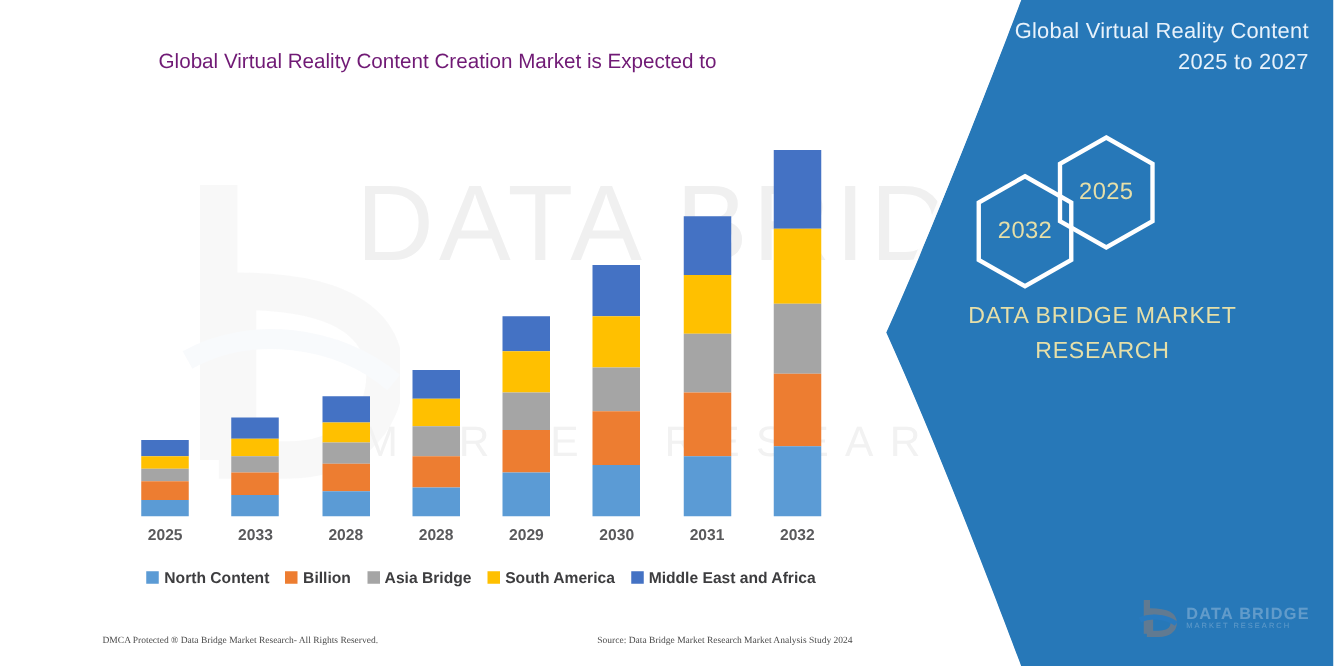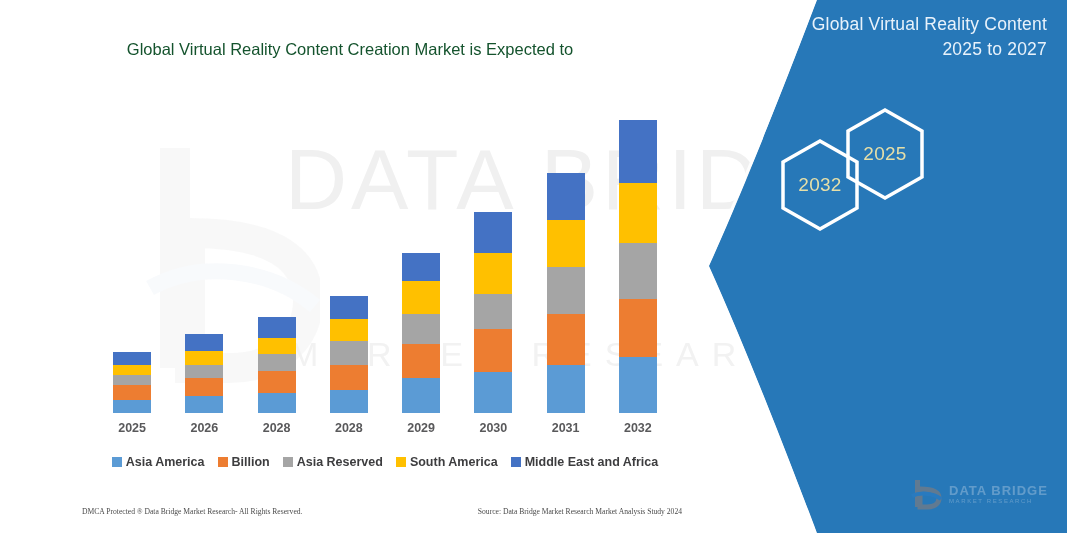--- a/index.html
+++ b/index.html
@@ -97,21 +97,21 @@
   .rp-logo .wm2 {
     color: #dfe7f0; font-size: 6px; letter-spacing: 1.6px;
   }
 
   
   .chart-title {
     position: absolute;
     top: 36px; left: 60px;
     width: 580px;
     text-align: center;
-    color: #14532d;
+    color: #701a75;
     font-size: 16.5px;
     line-height: 26px;
   }
   .chart-title span { display: block; }
 
   
   .watermark {
     position: absolute;
     top: 130px; left: 55px;
     width: 660px; height: 280px;
@@ -284,41 +284,41 @@
           <div class="seg" title="South America 2032: 60" style="height: 60.6207px; background: rgb(255, 192, 0);"></div>
           <div class="seg" title="Asia Pacific 2032: 55" style="height: 55.569px; background: rgb(165, 165, 165);"></div>
           <div class="seg" title="Europe 2032: 58" style="height: 58.6px; background: rgb(237, 125, 49);"></div>
           <div class="seg" title="North America 2032: 55" style="height: 55.569px; background: rgb(91, 155, 213);"></div>
         </div>
       </div>
   </div>
 
   <div class="axis-labels" id="axis-labels">
       <div class="tick">2025</div>
-      <div class="tick">2026</div>
+      <div class="tick">2033</div>
       <div class="tick">2028</div>
       <div class="tick">2028</div>
       <div class="tick">2029</div>
       <div class="tick">2030</div>
       <div class="tick">2031</div>
       <div class="tick">2032</div>
     </div>
 
   <div class="legend" id="legend">
       <div class="legend-item">
         <span class="legend-swatch" style="background: rgb(91, 155, 213);"></span>
-        <span class="legend-text">Asia America</span>
+        <span class="legend-text">North Content</span>
       </div>
       <div class="legend-item">
         <span class="legend-swatch" style="background: rgb(237, 125, 49);"></span>
         <span class="legend-text">Billion</span>
       </div>
       <div class="legend-item">
         <span class="legend-swatch" style="background: rgb(165, 165, 165);"></span>
-        <span class="legend-text">Asia Reserved</span>
+        <span class="legend-text">Asia Bridge</span>
       </div>
       <div class="legend-item">
         <span class="legend-swatch" style="background: rgb(255, 192, 0);"></span>
         <span class="legend-text">South America</span>
       </div>
       <div class="legend-item">
         <span class="legend-swatch" style="background: rgb(68, 114, 196);"></span>
         <span class="legend-text">Middle East and Africa</span>
       </div>
     </div>
@@ -347,20 +347,24 @@
         <div class="hex-label">2025</div>
       </div>
 
       <div class="hex" id="hex-2032">
         <svg viewBox="0 0 86 96">
           <polygon points="43,4 80,25 80,71 43,92 6,71 6,25" fill="none" stroke="#ffffff" stroke-width="3.5"></polygon>
         </svg>
         <div class="hex-label">2032</div>
       </div>
 
+      <div class="rp-brand">
+        <span>DATA BRIDGE MARKET</span>
+        <span>RESEARCH</span>
+      </div>
 
       <div class="rp-logo">
         <div class="mark">
           <svg viewBox="0 0 34 34">
             <path d="M6 3 L6 30 L11 30 L11 3 Z" fill="#e8803a"></path>
             <path d="M11 12 C25 12 30 16 30 21 C30 27 25 30 18 30 L11 30 Z" fill="none" stroke="#e8803a" stroke-width="5"></path>
             <path d="M3 19 C11 15 24 16 32 22" fill="none" stroke="#2f7fd0" stroke-width="4"></path>
           </svg>
         </div>
         <div class="wordmark">

